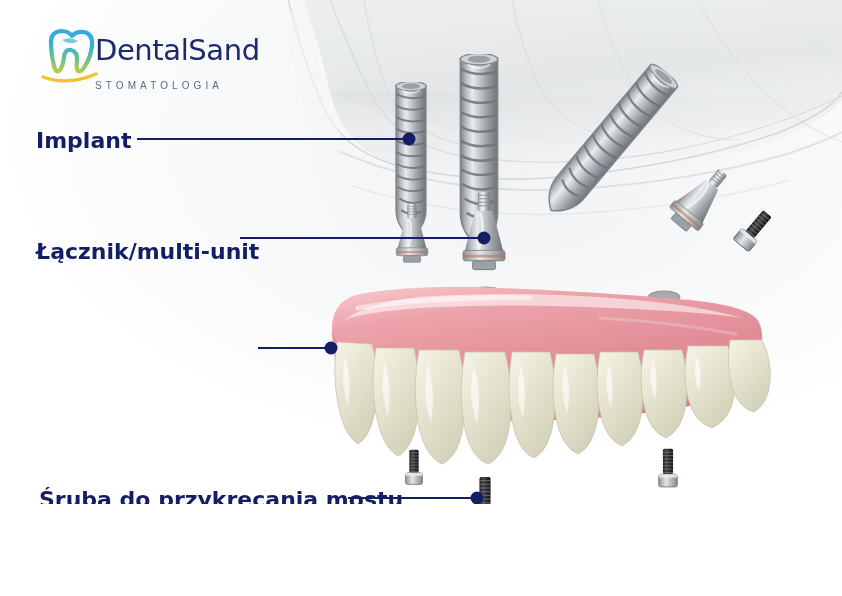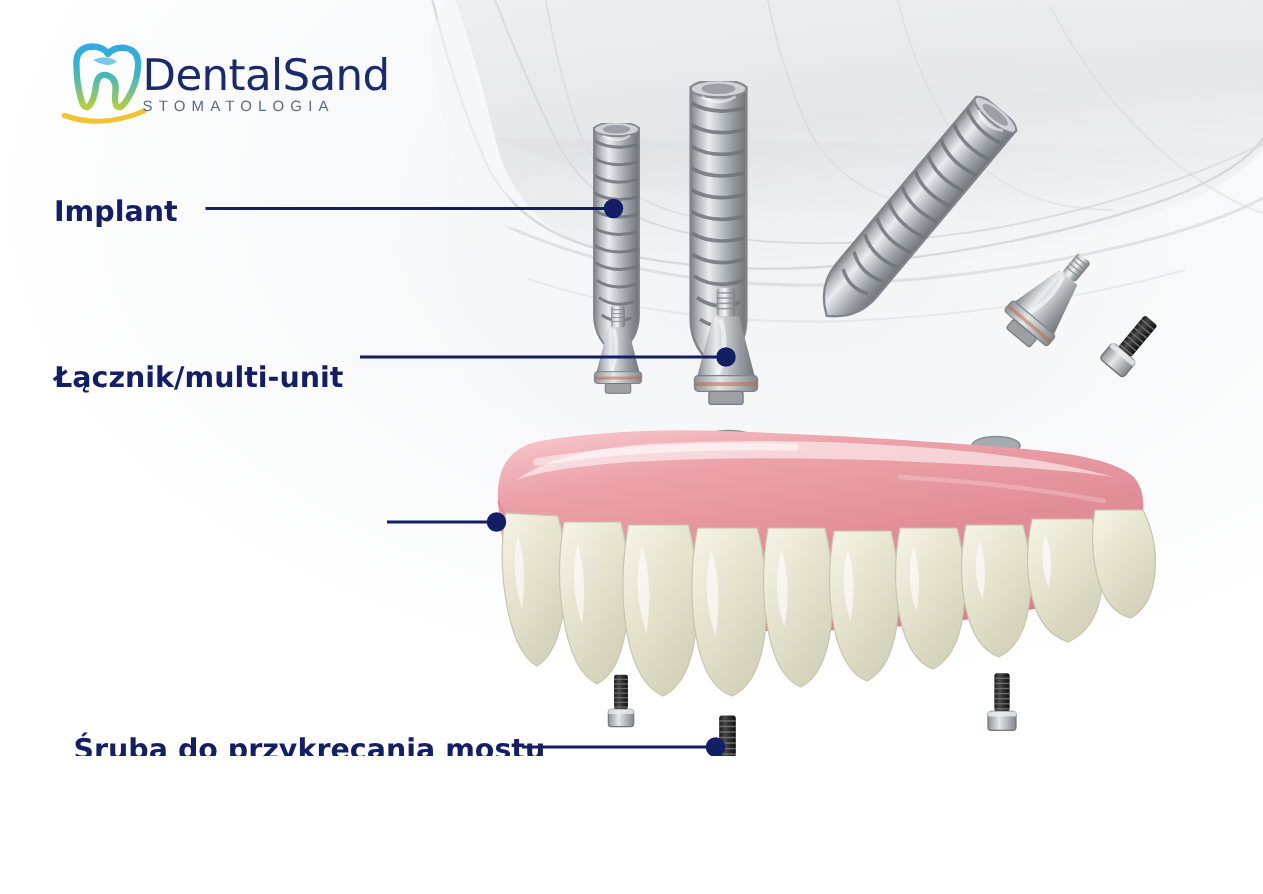--- a/index.html
+++ b/index.html
@@ -44,35 +44,35 @@
   }
   .logo-word {
     font-size: 29px;
     line-height: 30px;
     color: #1b2a6b;
     letter-spacing: -0.4px;
     white-space: nowrap;
     font-family: "DejaVu Sans", sans-serif;
   }
   .logo-sub {
-    margin-top: 1px;
+    margin-top: 15px;
     font-size: 10px;
     line-height: 12px;
     color: #5b6b86;
     letter-spacing: 4.1px;
     white-space: nowrap;
     font-family: "Liberation Sans", sans-serif;
   }
 
   
   .callout-label {
     position: absolute;
     font-family: "DejaVu Sans", sans-serif;
     font-weight: 700;
-    font-size: 19px;
+    font-size: 22px;
     line-height: 20px;
     color: #141e64;
     white-space: nowrap;
     transform: translateY(-50%);
   }
   .leader {
     position: absolute;
     height: 2px;
     background: #141e64;
     transform: translateY(-50%);
@@ -349,17 +349,17 @@
   <div class="leader" style="left:137px; top:139px; width:267px;"></div>
   <div class="leader-dot" style="left:409px; top:139px;"></div>
 
   <div class="callout-label" style="left:36px; top:252px;">Łącznik/multi-unit</div>
   <div class="leader" style="left:240px; top:238px; width:239px;"></div>
   <div class="leader-dot" style="left:484px; top:238px;"></div>
 
   <div class="leader" style="left:258px; top:348px; width:68px;"></div>
   <div class="leader-dot" style="left:331px; top:348px;"></div>
 
-  <div class="callout-label" style="left:49px; top:500px;">Śruba do przykręcania mostu</div>
+  <div class="callout-label" style="left:39px; top:500px;">Śruba do przykręcania mostu</div>
   <div class="leader" style="left:348px; top:498px; width:124px;"></div>
   <div class="leader-dot" style="left:477px; top:498px;"></div>
 
 </div>
 
 </body></html>

